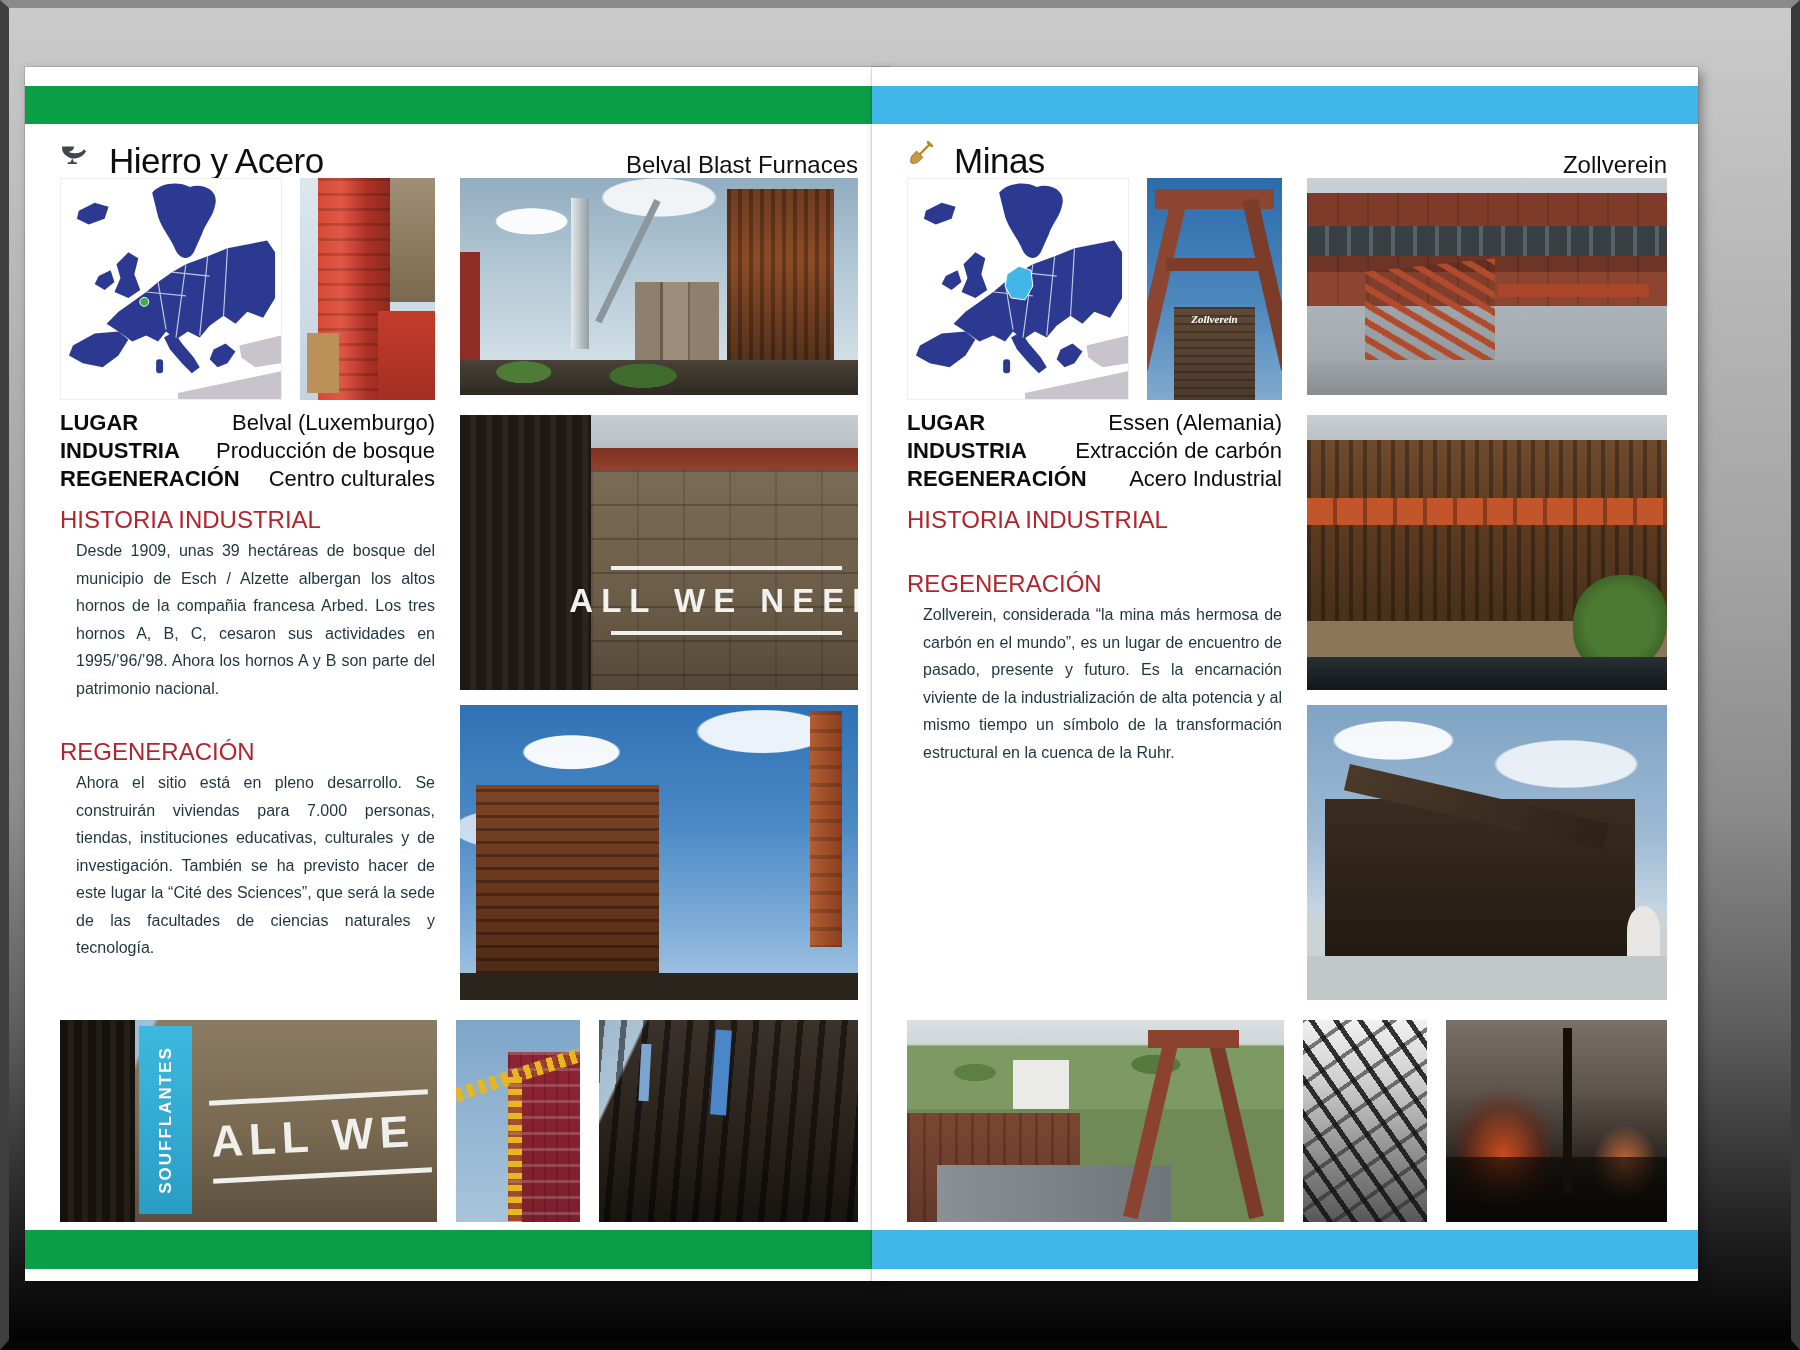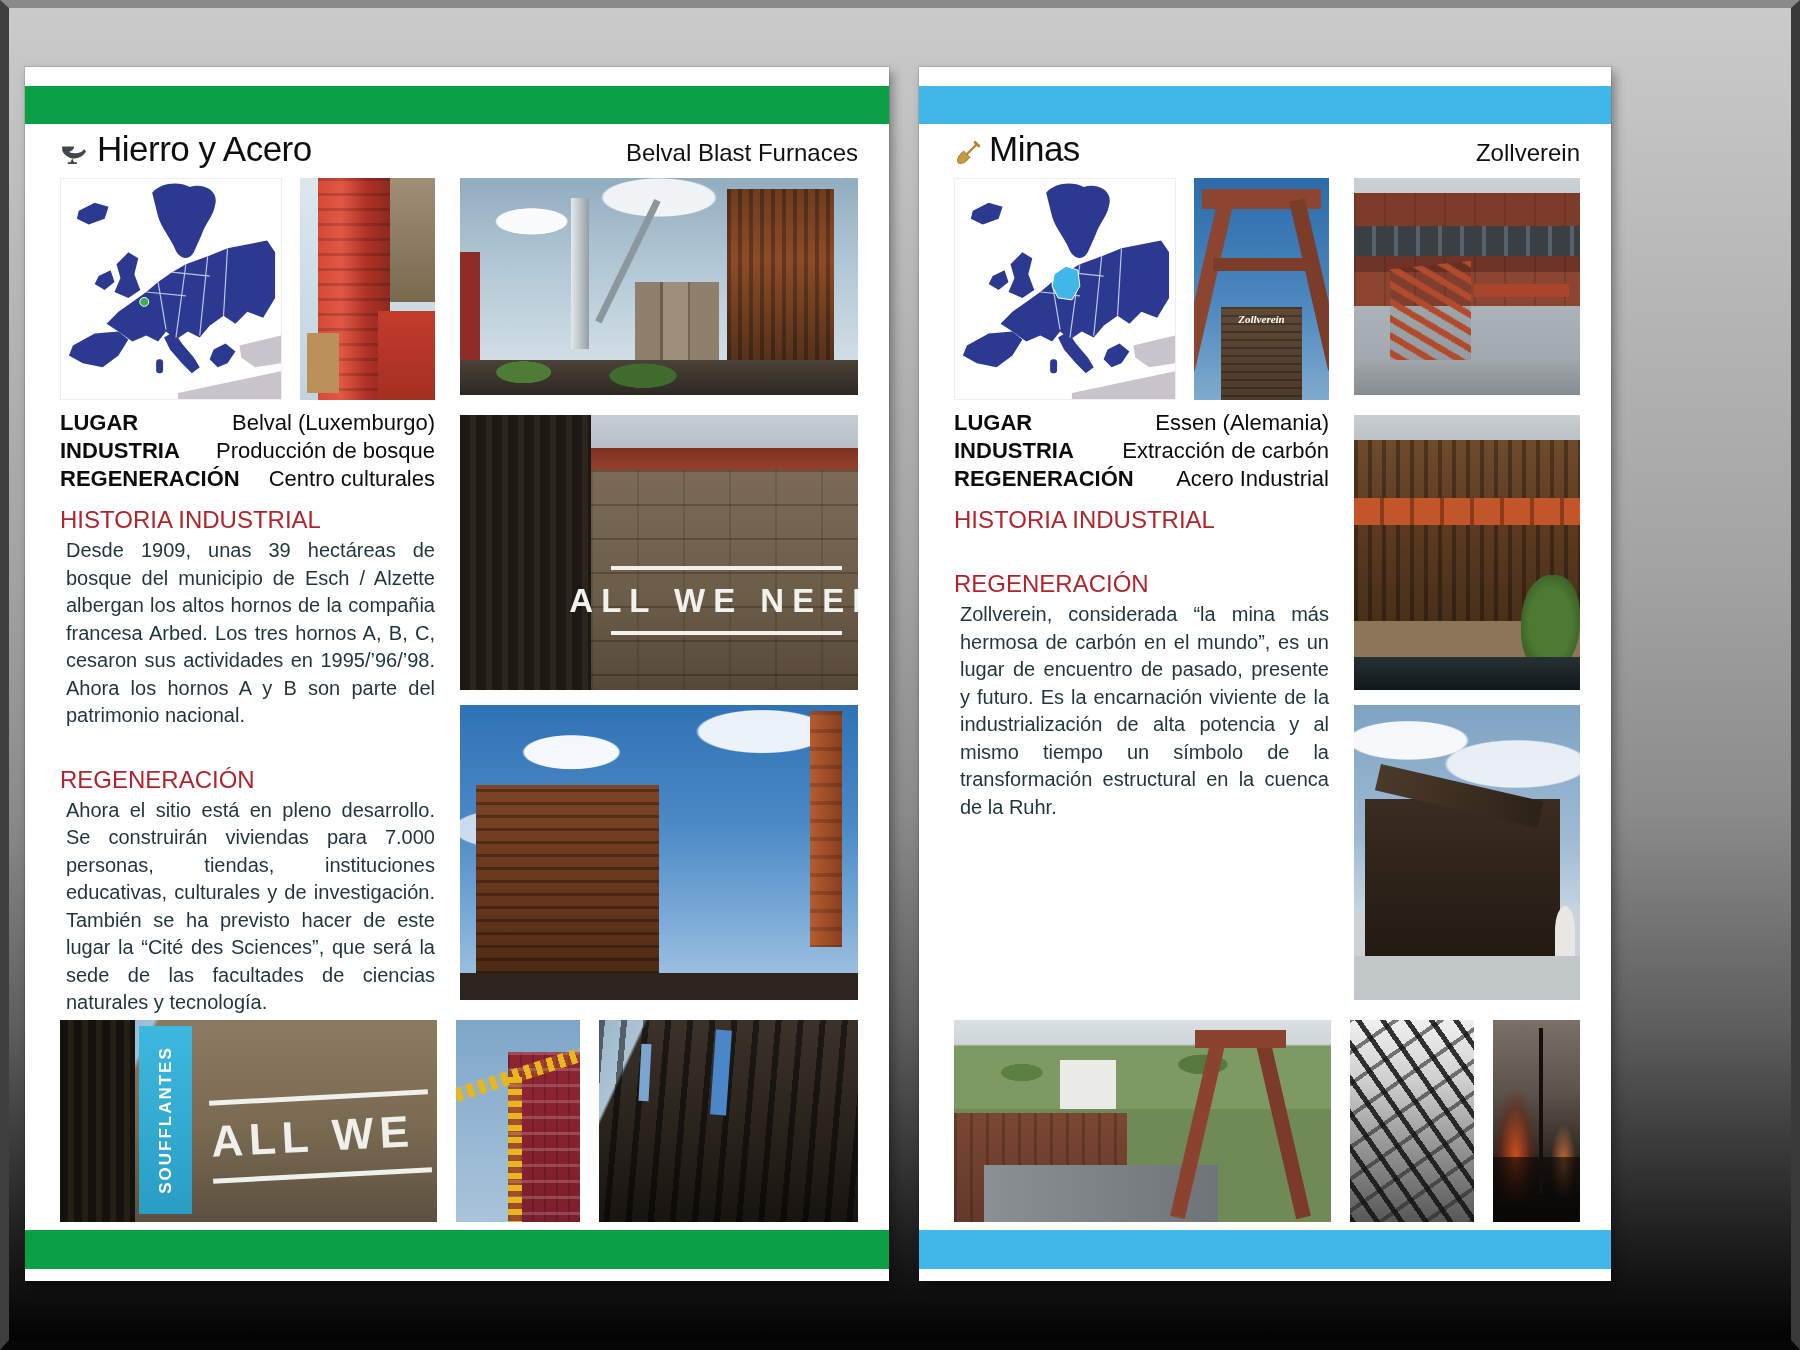--- a/index.html
+++ b/index.html
@@ -7,49 +7,49 @@
     width:1800px;height:1350px;position:relative;overflow:hidden;
     font-family:"Liberation Sans", sans-serif;
     background:linear-gradient(180deg,#cbcbcb 0%,#b6b6b6 22%,#a3a3a3 42%,#8b8b8b 60%,#5e5e5e 76%,#1d1d1d 92%,#000 100%);
   }
   .frame{position:absolute;inset:0;border-style:solid;border-width:8px 9px 10px 9px;
     border-color:#8a8a8a #3a3a3a #060606 #3f3f3f;pointer-events:none;z-index:5;}
 
   .page{position:absolute;top:67px;height:1214px;background:#fff;
     box-shadow:0 0 0 1px rgba(0,0,0,.10), 4px 5px 10px rgba(0,0,0,.35);}
   .page-left{left:25px;width:864px;}
-  .page-right{left:919px;width:692px;}
+  .page-right{left:872px;width:826px;}
 
   .bar{position:absolute;left:0;right:0;background:var(--accent);}
   .bar.top{top:19px;height:38px;}
   .bar.bottom{bottom:12px;height:39px;}
 
   .title-row{position:absolute;top:62px;left:35px;right:31px;height:48px;
     display:flex;align-items:baseline;}
   .ticon{align-self:center;margin-right:7px;line-height:0;}
-  h1{margin:0;font-size:35px;font-weight:400;color:#0e0e0e;letter-spacing:-.5px;}
+  h1{margin:12px;font-size:35px;font-weight:400;color:#0e0e0e;letter-spacing:-.5px;}
   .subtitle{margin-left:auto;font-size:24px;color:#101010;}
 
   .page-body{position:absolute;top:111px;left:35px;right:31px;}
   .cols{display:flex;gap:25px;}
   .col-l{width:375px;flex:none;}
   .col-r{flex:1;min-width:0;}
 
   .maps-row{display:flex;gap:18px;height:222px;}
   .map{width:222px;flex:none;background:#fff;border:1px solid #eee;box-sizing:border-box;}
   .map svg{display:block;width:100%;height:100%;}
 
   .info{margin-top:9px;}
   .irow{display:flex;font-size:22px;line-height:28px;color:#0c0c0c;}
   .ilabel{font-weight:700;}
   .ival{margin-left:auto;text-align:right;}
 
   .sec-h{font-size:24px;line-height:28px;color:var(--heading);margin-top:13px;}
   .sec-h.second{margin-top:36px;}
-  .sec-t{margin:3px 0 0 6px;font-size:20px;line-height:27.5px;color:#1e353d;
+  .sec-t{margin:3px 0 0 16px;font-size:16px;line-height:27.5px;color:#1e353d;
     text-align:justify;text-align-last:left;}
 
   
   .ph{position:relative;overflow:hidden;background:#ccc;flex:none;}
   .ph>div{position:absolute;}
   .ph-a{height:217px;}
   .ph-b{height:275px;margin-top:20px;}
   .ph-c{height:295px;margin-top:15px;}
 
   .bottom-row{position:absolute;top:953px;left:35px;right:31px;height:202px;display:flex;gap:19px;}

